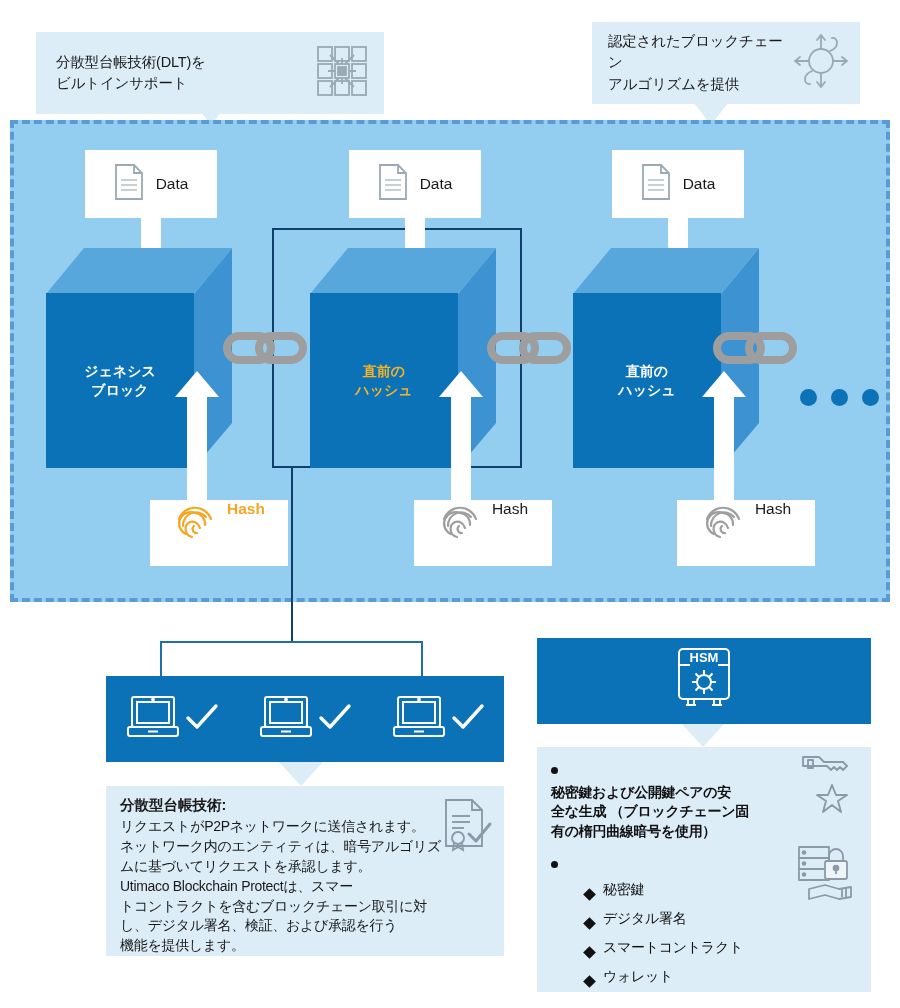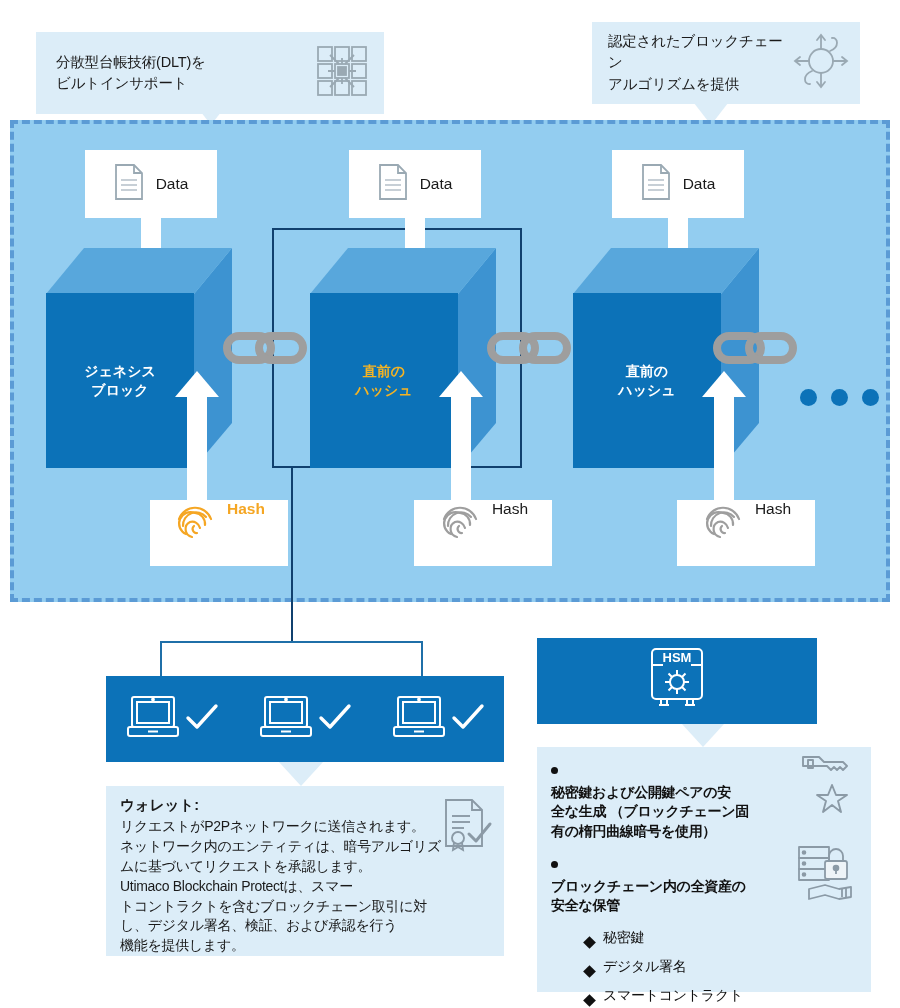--- a/index.html
+++ b/index.html
@@ -174,21 +174,21 @@
   }
   #validation-panel .v-title { font-size: 14.5px; font-weight: bold; color: #1a1a1a; margin-bottom: 2px; }
   #validation-panel .v-body {
     font-size: 14px; line-height: 1.42; color: #1a1a1a;
     white-space: pre-line; letter-spacing: -0.3px;
   }
   #cert-icon { position: absolute; right: 10px; top: 10px; }
 
   
   #hsm-bar {
-    position: absolute; left: 537px; top: 638px; width: 280px; height: 86px;
+    position: absolute; left: 537px; top: 638px; width: 334px; height: 86px;
     background: #0c72b8;
     display: flex; align-items: center; justify-content: center;
   }
   #hsm-tail {
     position: absolute; left: 682px; top: 724px;
     width: 0; height: 0;
     border-left: 21px solid transparent;
     border-right: 21px solid transparent;
     border-top: 23px solid #dcedf8;
   }
@@ -494,21 +494,21 @@
       <span>
         <svg width="36" height="34" viewBox="0 0 36 34">
           <path d="M4 18 L13 27 L32 6" fill="none" stroke="#fff" stroke-width="3.4" stroke-linecap="round" stroke-linejoin="round"></path>
         </svg>
       </span>
     </div>
   </div>
   <div id="laptop-tail"></div>
 
   <div id="validation-panel">
-    <div class="v-title">ウォレット:</div>
+    <div class="v-title">分散型台帳技術:</div>
     <div class="v-body">リクエストがP2Pネットワークに送信されます。
 ネットワーク内のエンティティは、暗号アルゴリズ
 ムに基づいてリクエストを承認します。
 Utimaco Blockchain Protectは、スマー
 トコントラクトを含むブロックチェーン取引に対
 し、デジタル署名、検証、および承認を行う
 機能を提供します。</div>
     <span id="cert-icon">
       <svg width="54" height="58" viewBox="0 0 54 58">
         <g fill="none" stroke="#8b9aa6" stroke-width="1.9">
@@ -545,22 +545,20 @@
 
   <div id="hsm-panel">
     <div class="bullet-row">
       <span class="dot"></span>
       <span class="btext">秘密鍵および公開鍵ペアの安
 全な生成 （ブロックチェーン固
 有の楕円曲線暗号を使用）</span>
     </div>
     <div class="bullet-row">
       <span class="dot"></span>
-      <span class="btext">ブロックチェーン内の全資産の
-安全な保管</span>
     </div>
 
     <div class="sub-row">
       <span class="diamond"></span>
       <span class="stext">秘密鍵</span>
     </div>
     <div class="sub-row">
       <span class="diamond"></span>
       <span class="stext">デジタル署名</span>
     </div>

